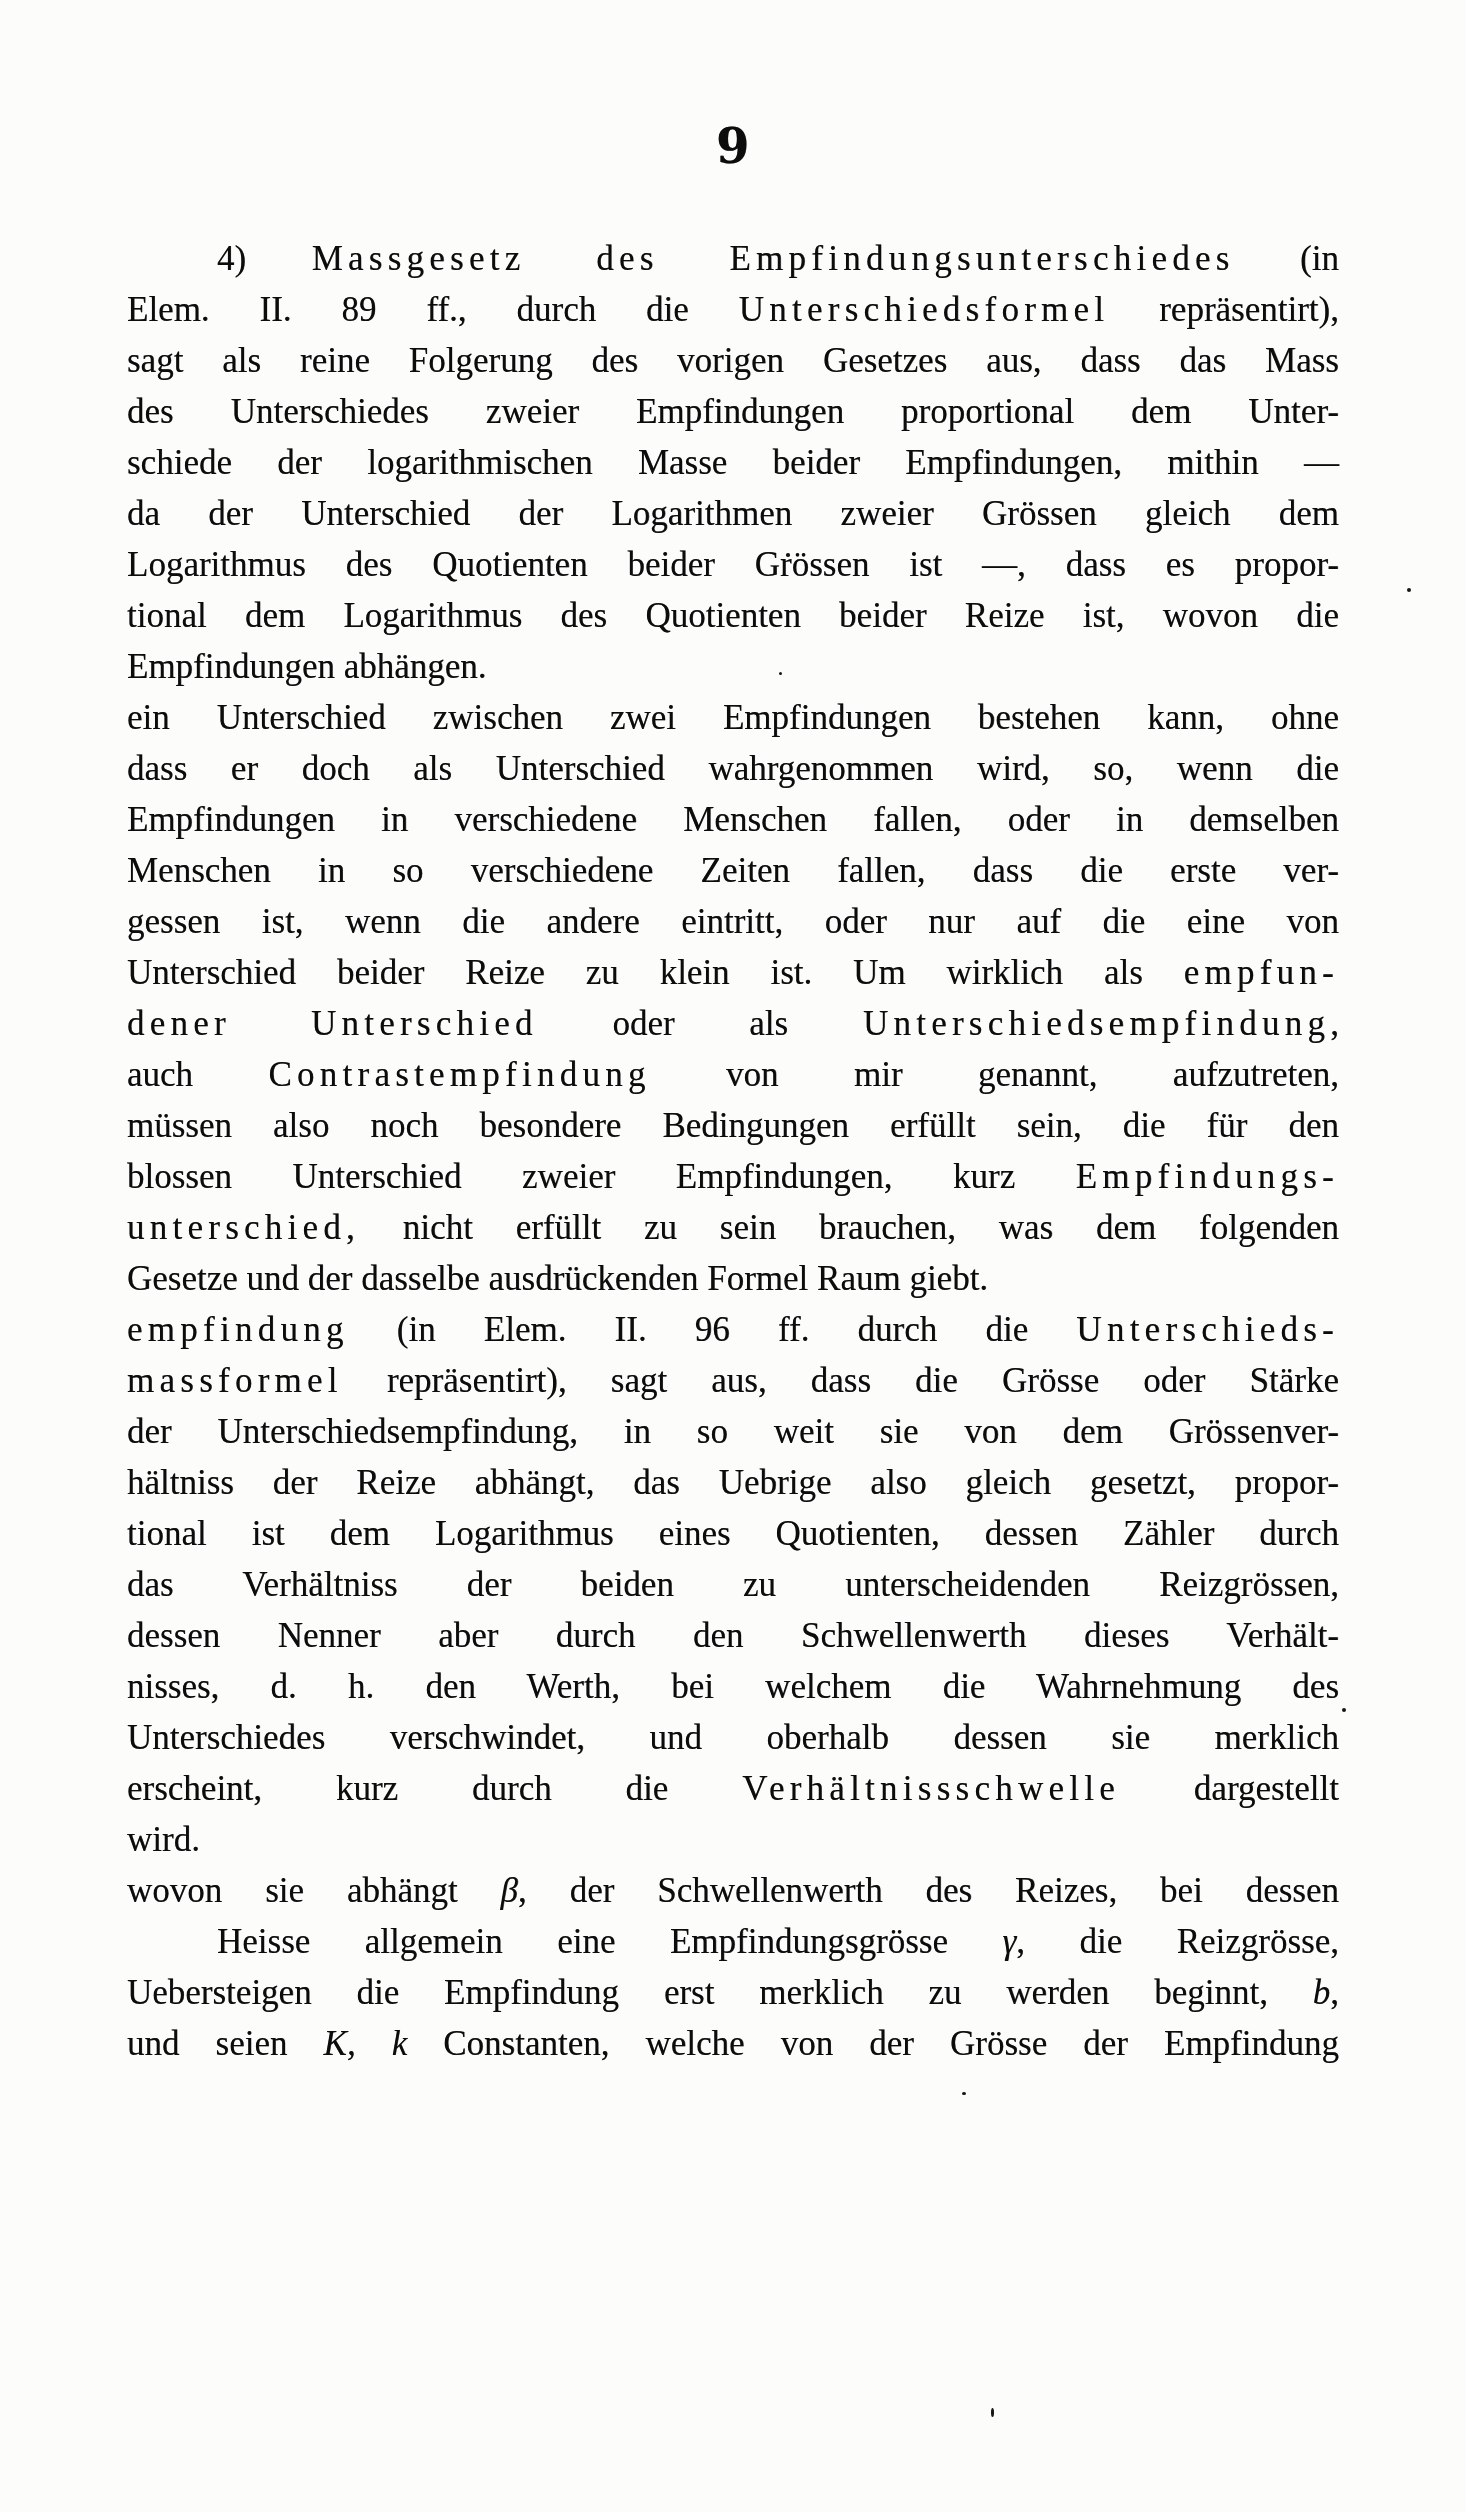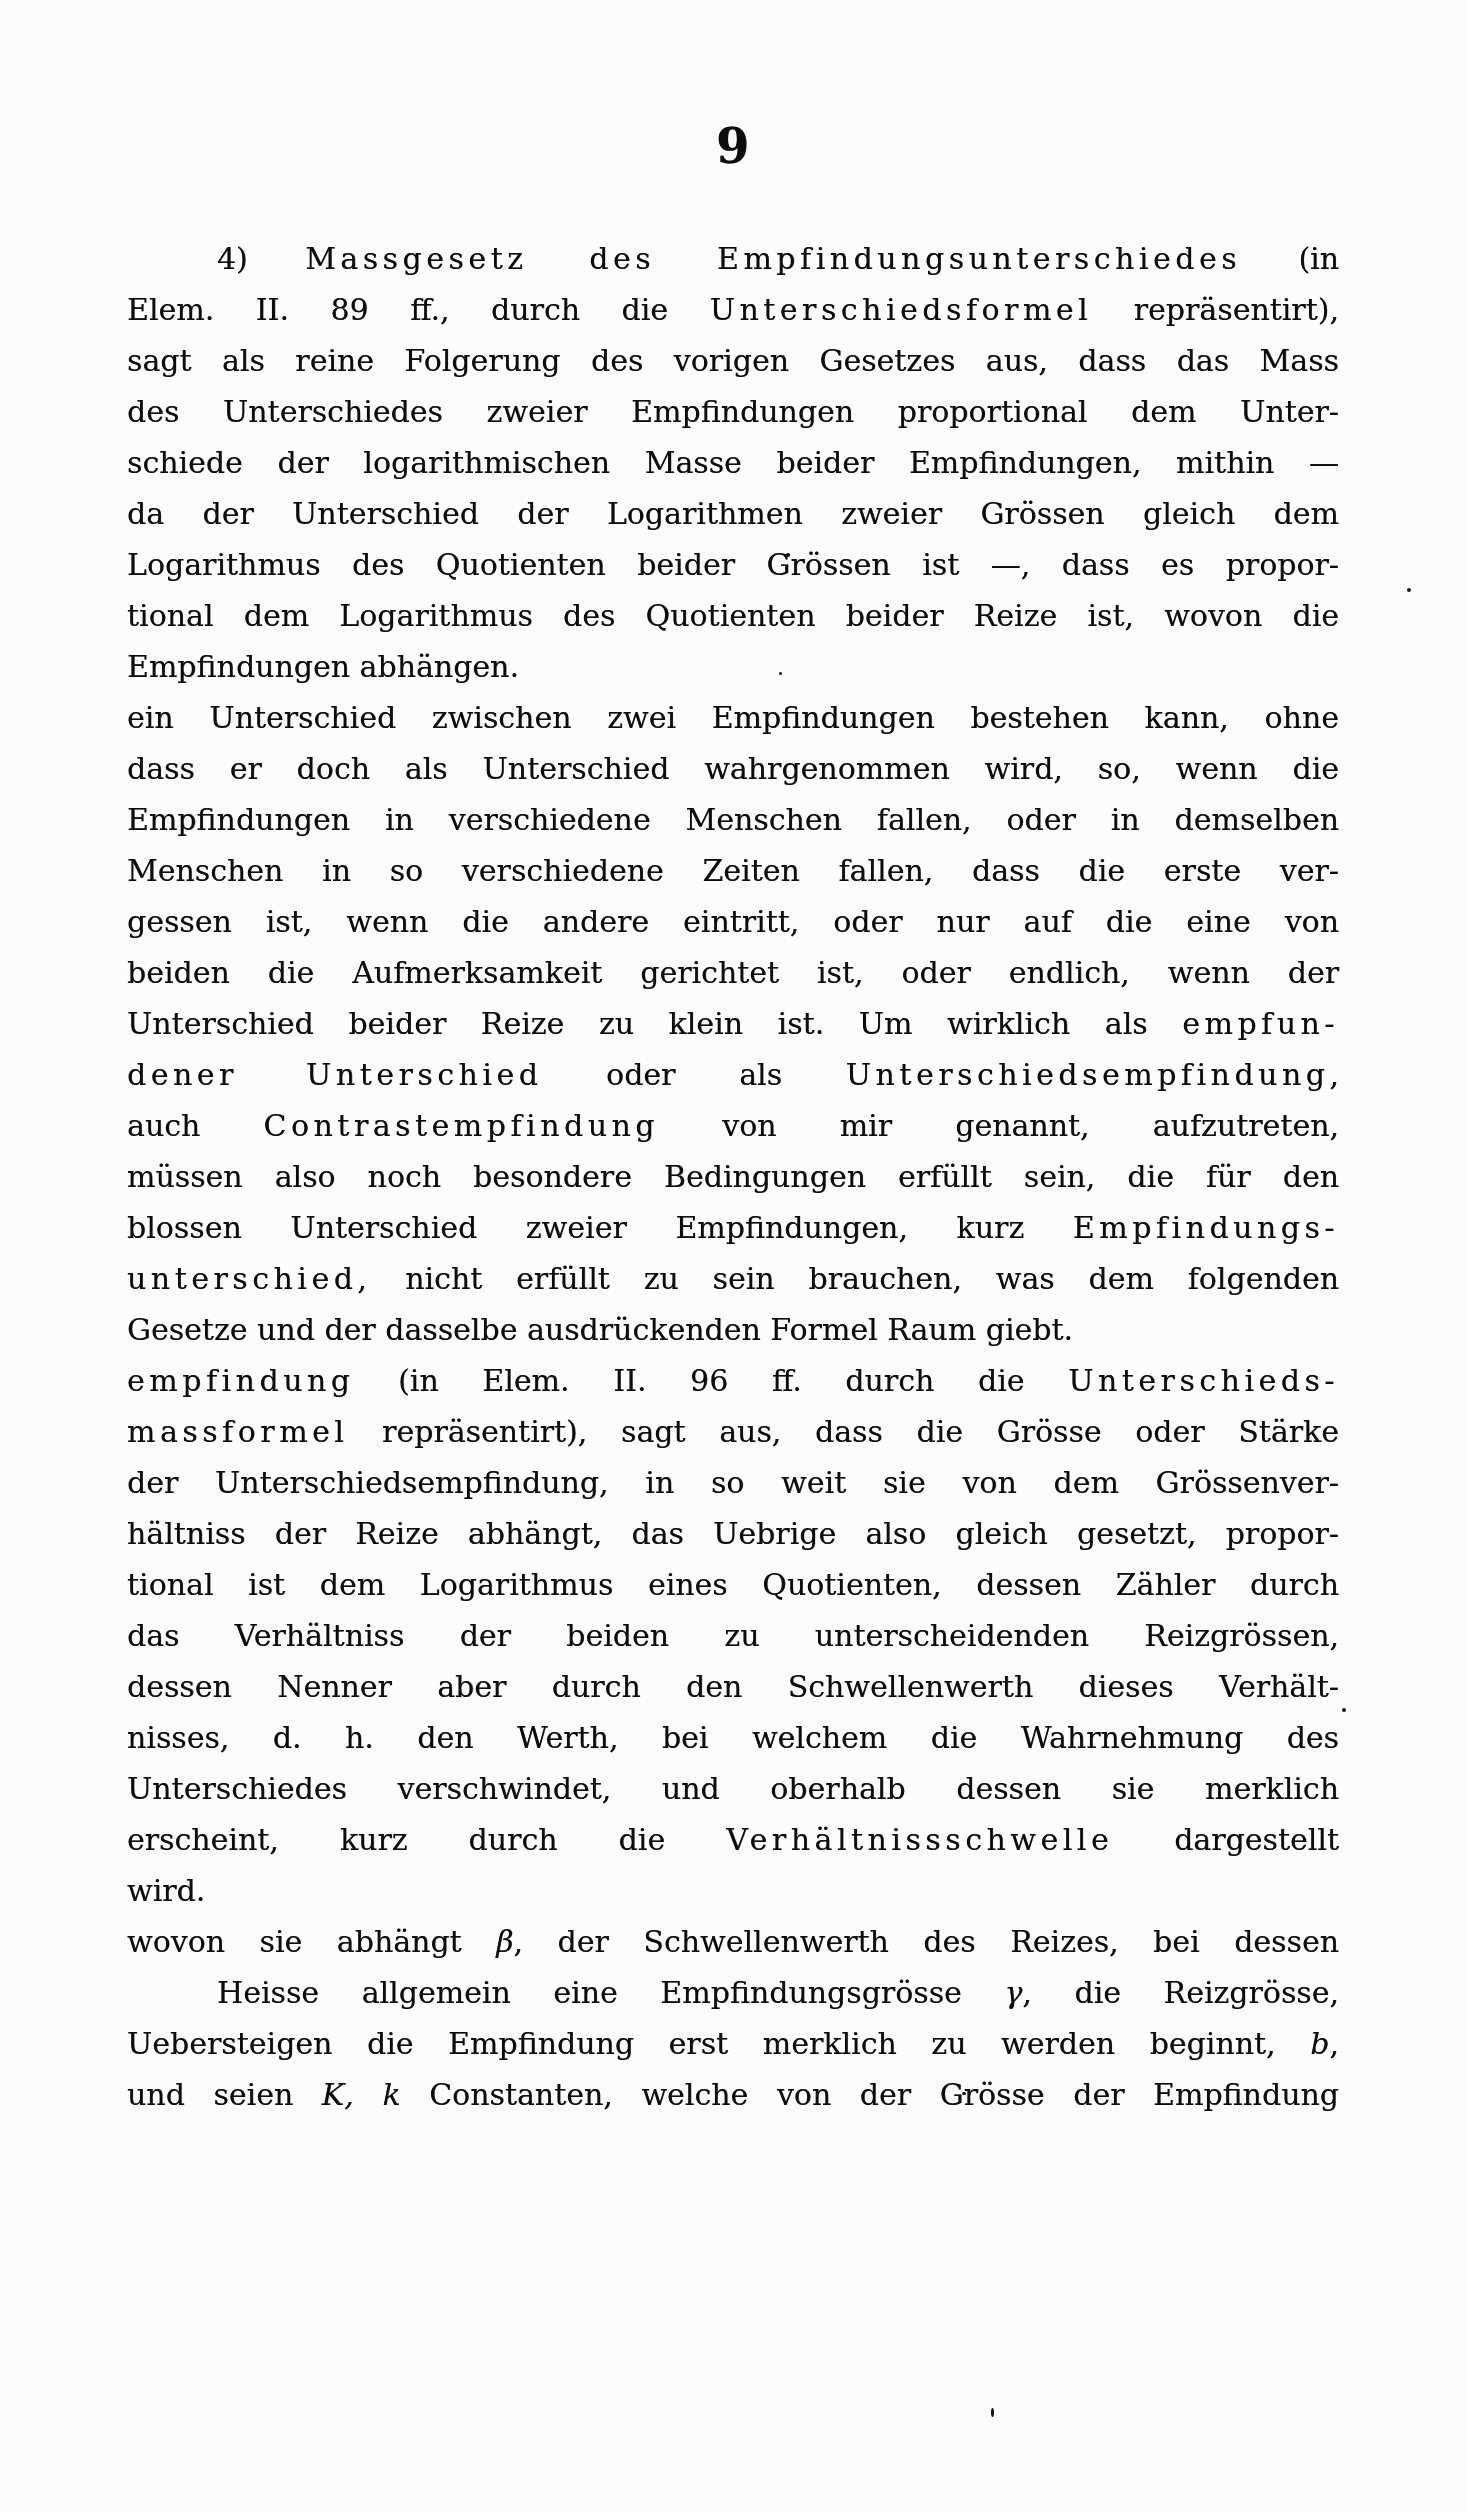--- a/index.html
+++ b/index.html
@@ -30,23 +30,24 @@
     font-weight: bold;
     line-height: 50px;
     letter-spacing: 0.5px;
     text-shadow: 0.3px 0 0.2px rgba(10,10,10,0.6);
   }
   .text-block {
     position: absolute;
     top: 233px;
     left: 127px;
     width: 1212px;
-    font-size: 30px;
+    font-size: 35px;
     line-height: 51px;
     text-shadow: 0.3px 0 0.2px rgba(10,10,10,0.55);
+    font-family: Liberation Serif, serif;
   }
   .para { margin: 0; }
   .line {
     height: 51px;
     text-align: justify;
     text-align-last: justify;
     white-space: normal;
   }
   .line.indent { text-indent: 90px; }
   .line.no-just { text-align-last: left; }
@@ -74,21 +75,20 @@
         <div class="line"><span>Logarithmus des Quotienten beider Grössen ist —, dass es propor-</span></div>
         <div class="line"><span>tional dem Logarithmus des Quotienten beider Reize ist, wovon die</span></div>
         <div class="line no-just"><span>Empfindungen abhängen.</span></div>
       </div>
       <div class="para">
         <div class="line"><span>ein Unterschied zwischen zwei Empfindungen bestehen kann, ohne</span></div>
         <div class="line"><span>dass er doch als Unterschied wahrgenommen wird, so, wenn die</span></div>
         <div class="line"><span>Empfindungen in verschiedene Menschen fallen, oder in demselben</span></div>
         <div class="line"><span>Menschen in so verschiedene Zeiten fallen, dass die erste ver-</span></div>
         <div class="line"><span>gessen ist, wenn die andere eintritt, oder nur auf die eine von</span></div>
-        <div class="line"><span>beiden die Aufmerksamkeit gerichtet ist, oder endlich, wenn der</span></div>
         <div class="line"><span>Unterschied beider Reize zu klein ist. Um wirklich als </span><span class="spaced">empfun-</span></div>
         <div class="line"><span class="spaced">dener Unterschied</span><span> oder als </span><span class="spaced">Unterschiedsempfindung</span><span>,</span></div>
         <div class="line"><span>auch </span><span class="spaced">Contrastempfindung</span><span> von mir genannt, aufzutreten,</span></div>
         <div class="line"><span>müssen also noch besondere Bedingungen erfüllt sein, die für den</span></div>
         <div class="line"><span>blossen Unterschied zweier Empfindungen, kurz </span><span class="spaced">Empfindungs-</span></div>
         <div class="line"><span class="spaced">unterschied,</span><span> nicht erfüllt zu sein brauchen, was dem folgenden</span></div>
         <div class="line no-just"><span>Gesetze und der dasselbe ausdrückenden Formel Raum giebt.</span></div>
       </div>
       <div class="para">
         <div class="line"><span class="spaced">empfindung</span><span> (in Elem. II. 96 ff. durch die </span><span class="spaced">Unterschieds-</span></div>

